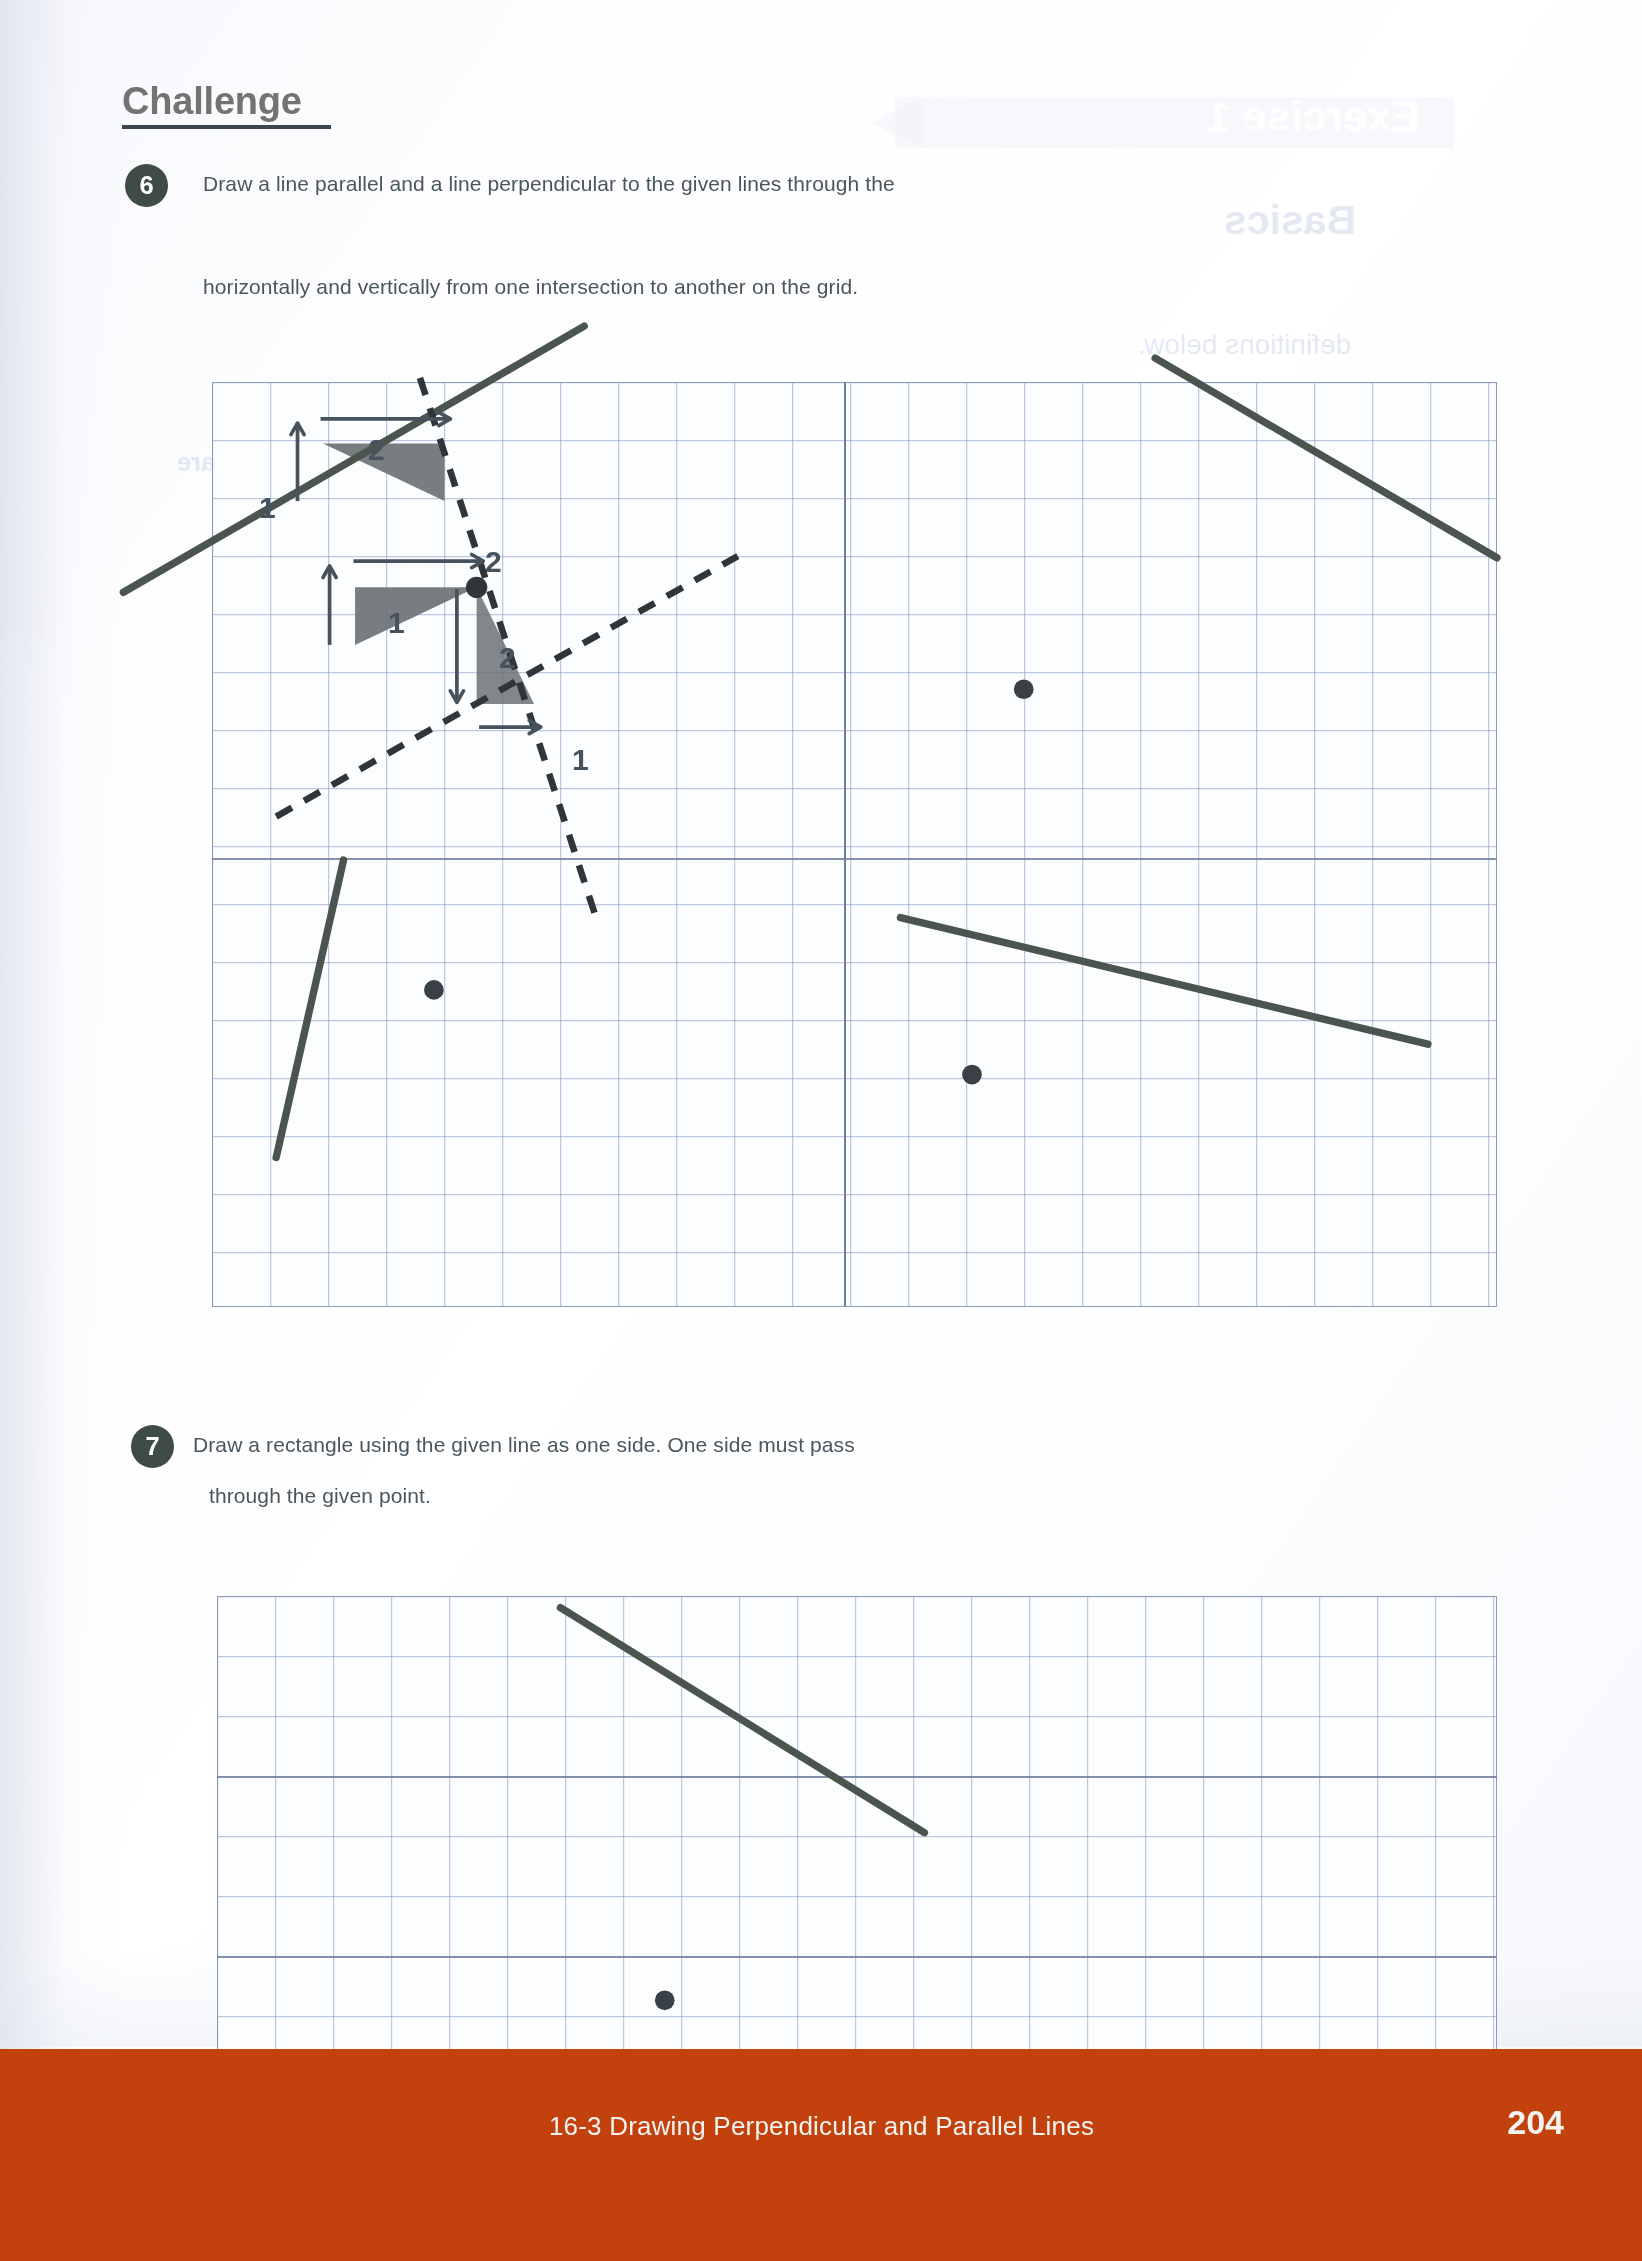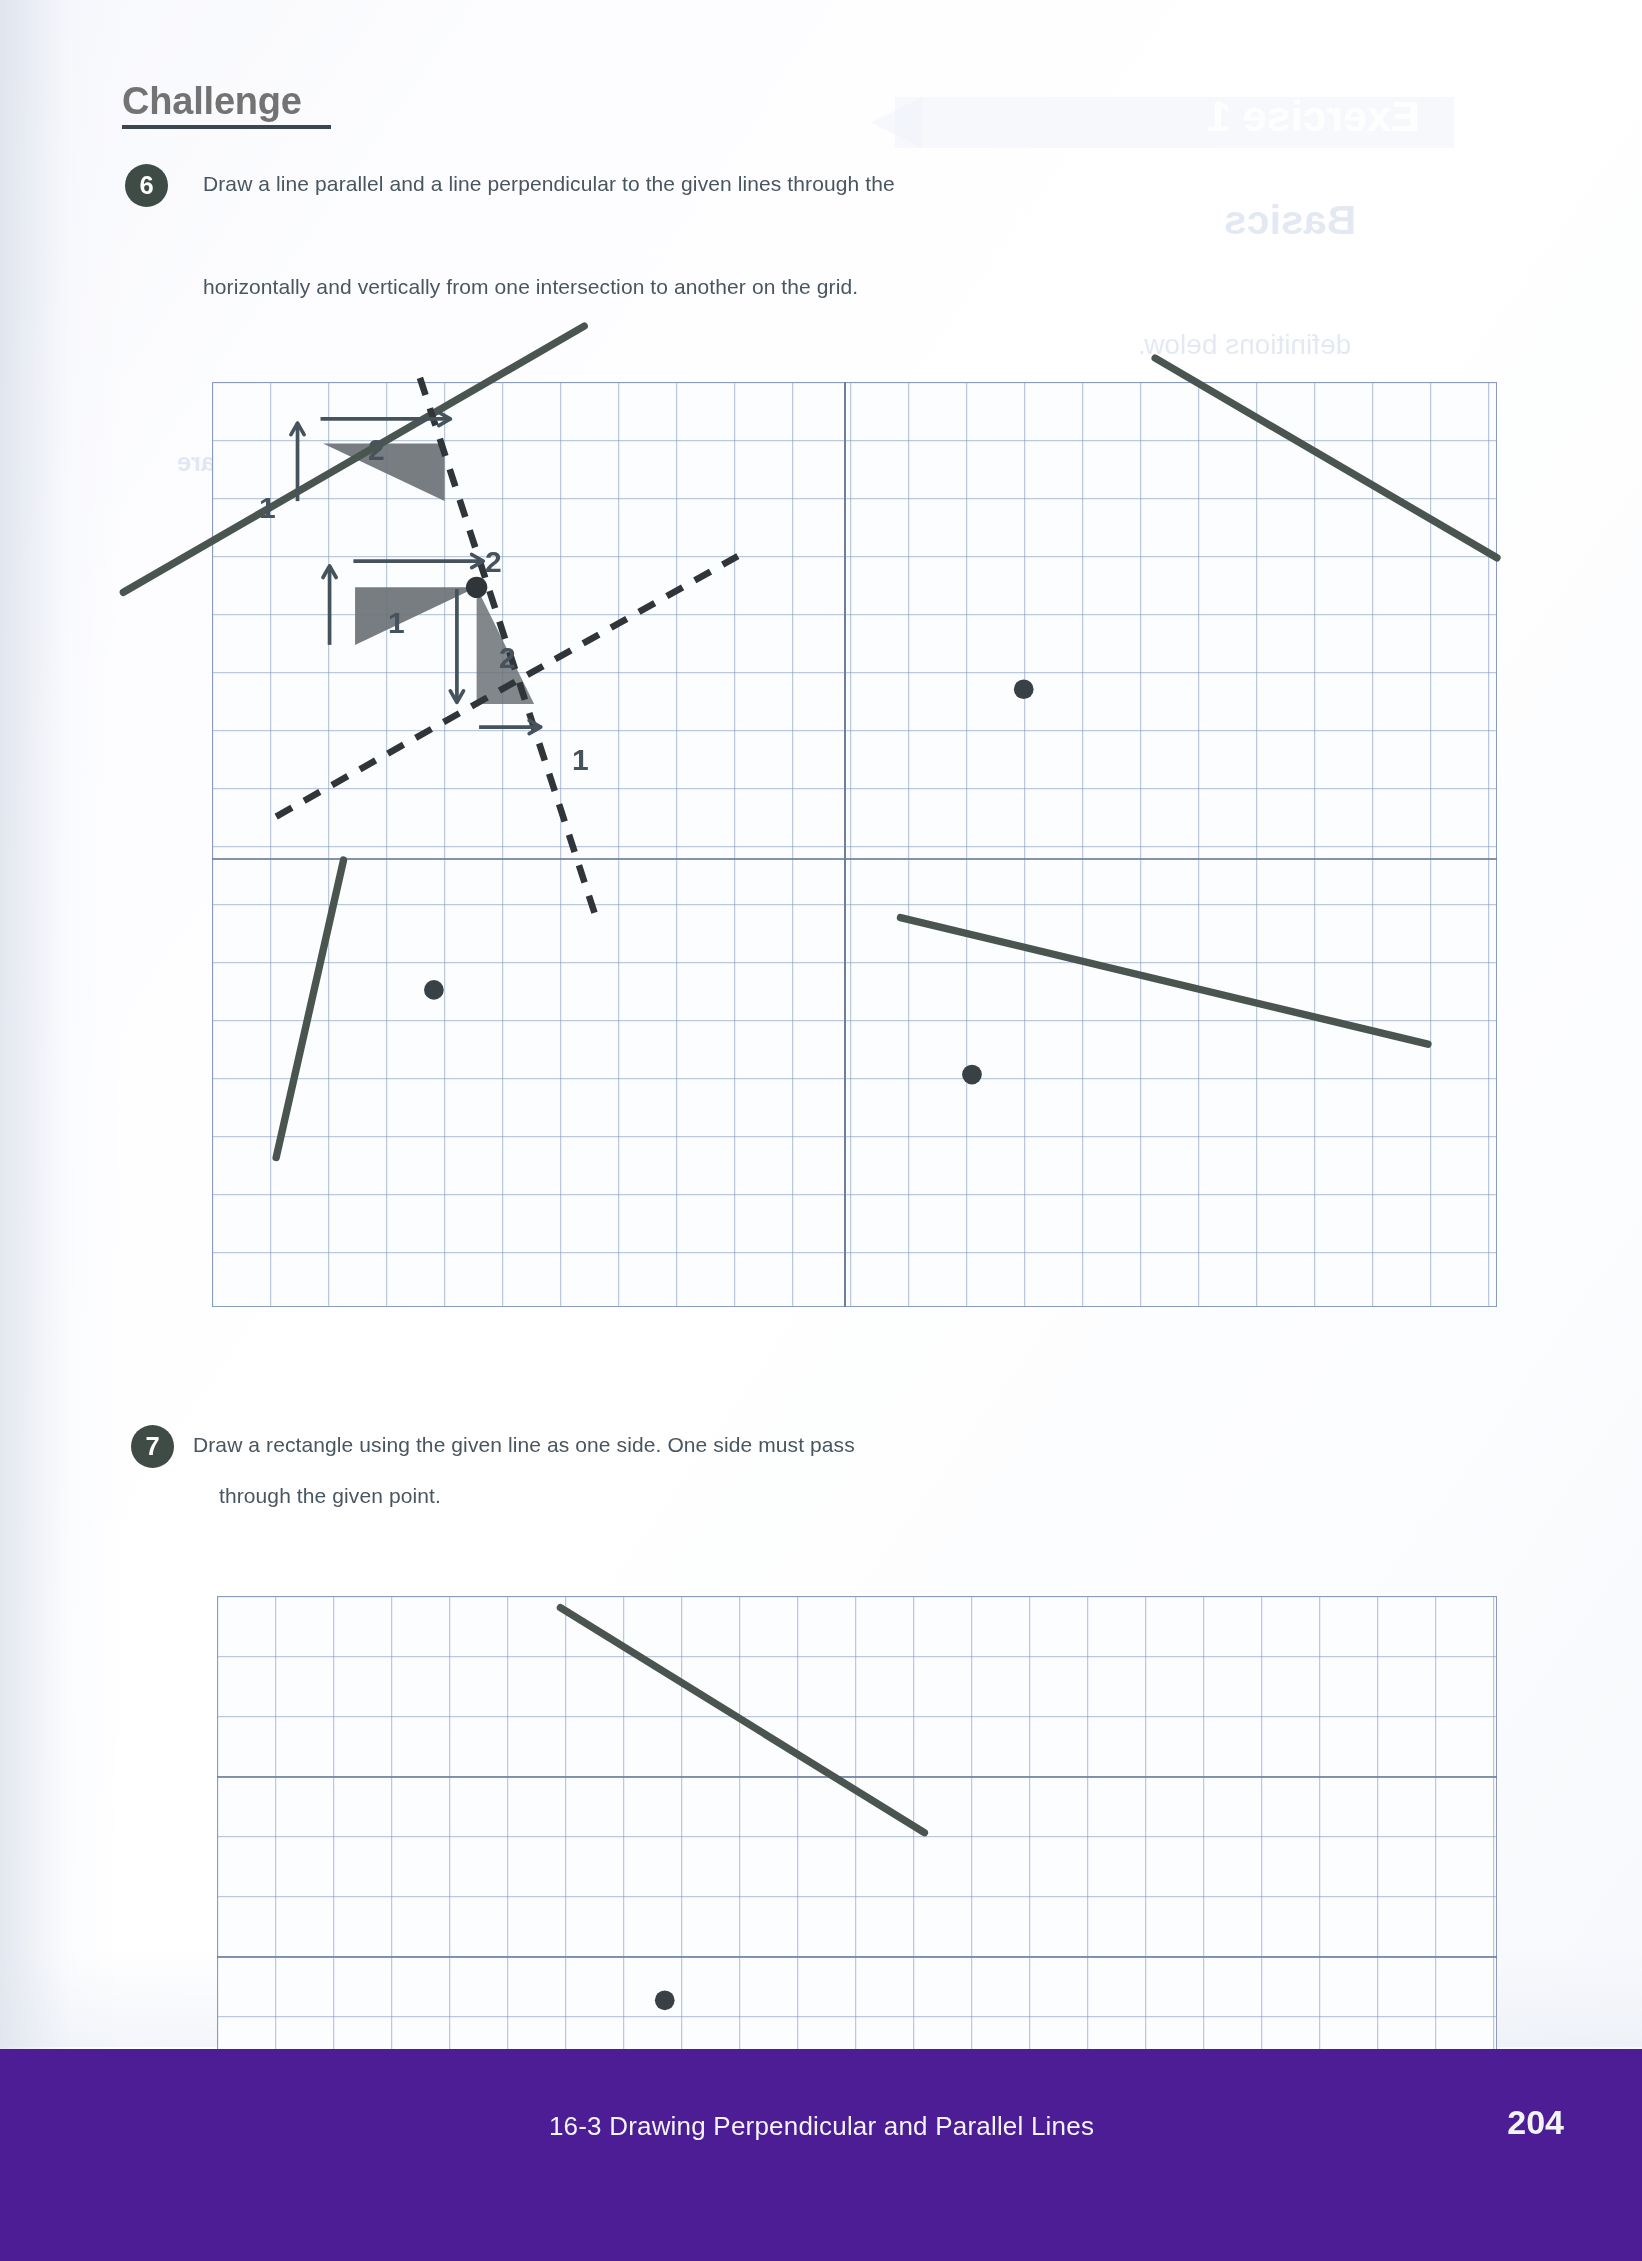--- a/index.html
+++ b/index.html
@@ -133,21 +133,21 @@
     font-family: "Liberation Sans", sans-serif;
   }
 
   
   .footer-bar {
     position: absolute;
     left: 0;
     right: 0;
     bottom: 0;
     height: 212px;
-    background: #4c1d95;
+    background: #c2410c;
     padding-left: 20px;
   }
   .footer-title {
     position: absolute;
     left: 0; right: 0;
     top: 62px;
     text-align: center;
     color: #f2f4f2;
     font-size: 26px;
     letter-spacing: 0.2px;
@@ -267,21 +267,21 @@
 
   <div class="dim-label" style="left:368px; top:433px;">2</div>
   <div class="dim-label" style="left:259px; top:491px;">1</div>
   <div class="dim-label" style="left:485px; top:545px;">2</div>
   <div class="dim-label" style="left:388px; top:606px;">1</div>
   <div class="dim-label" style="left:499px; top:641px;">2</div>
   <div class="dim-label" style="left:572px; top:743px;">1</div>
 
   <div class="qnum" style="left:131px; top:1425px;">7</div>
   <div class="qtext" style="left:193px; top:1419px;">Draw a rectangle using the given line as one side. One side must pass</div>
-  <div class="qtext" style="left:219px; top:1470px;text-align:right;">through the given point.</div>
+  <div class="qtext" style="left:209px; top:1470px;text-align:right;">through the given point.</div>
 
   <div class="grid" style="left:217px; top:1596px; width:1280px; height:480px; background-size:58px 60px; background-position:-0.8px -0.8px;">
   </div>
   <div class="grid-majorline" style="left:217px; top:1776px; width:1280px; height:2.1px; opacity:0.8;"></div>
   <div class="grid-majorline" style="left:217px; top:1956px; width:1280px; height:2.1px; opacity:0.8;"></div>
 
   <svg class="ink-svg" style="left:217px; top:1596px;" width="1280" height="480" viewBox="0 0 1558 584">
     <line x1="418" y1="14" x2="861" y2="288" stroke="#4a5550" stroke-width="9" stroke-linecap="round"></line>
     <circle cx="545" cy="492" r="12" fill="#3a4146"></circle>
   </svg>

